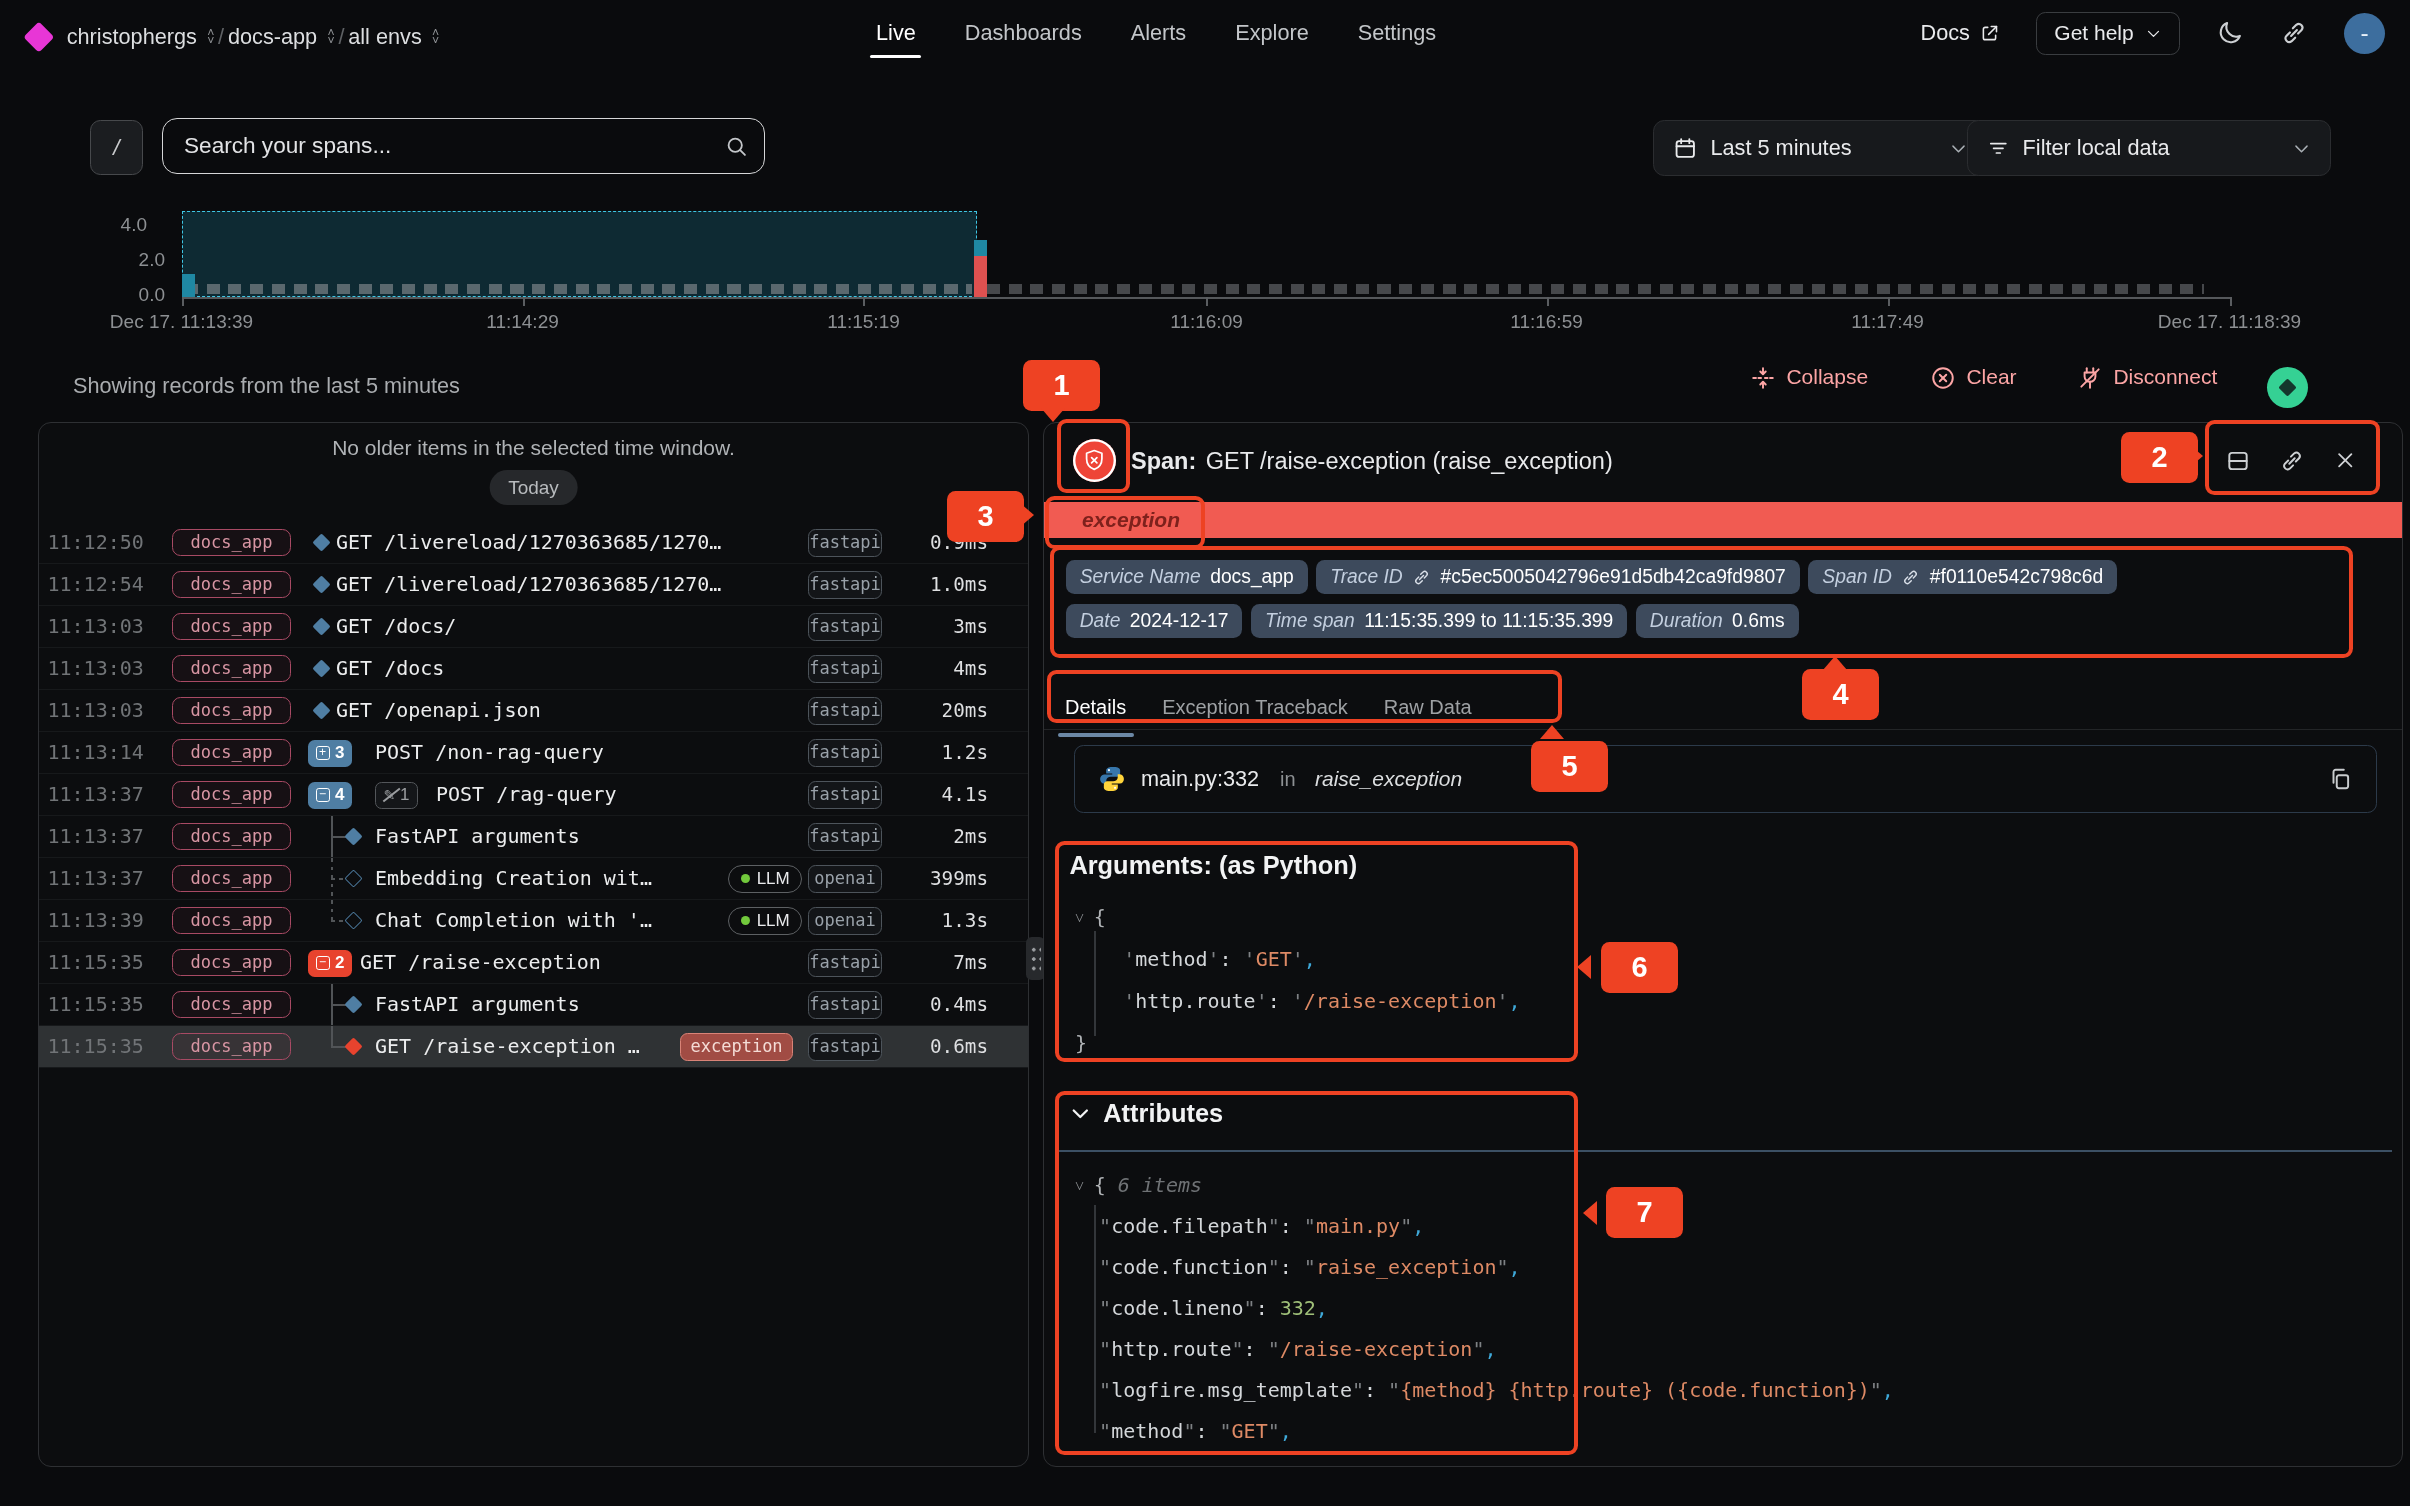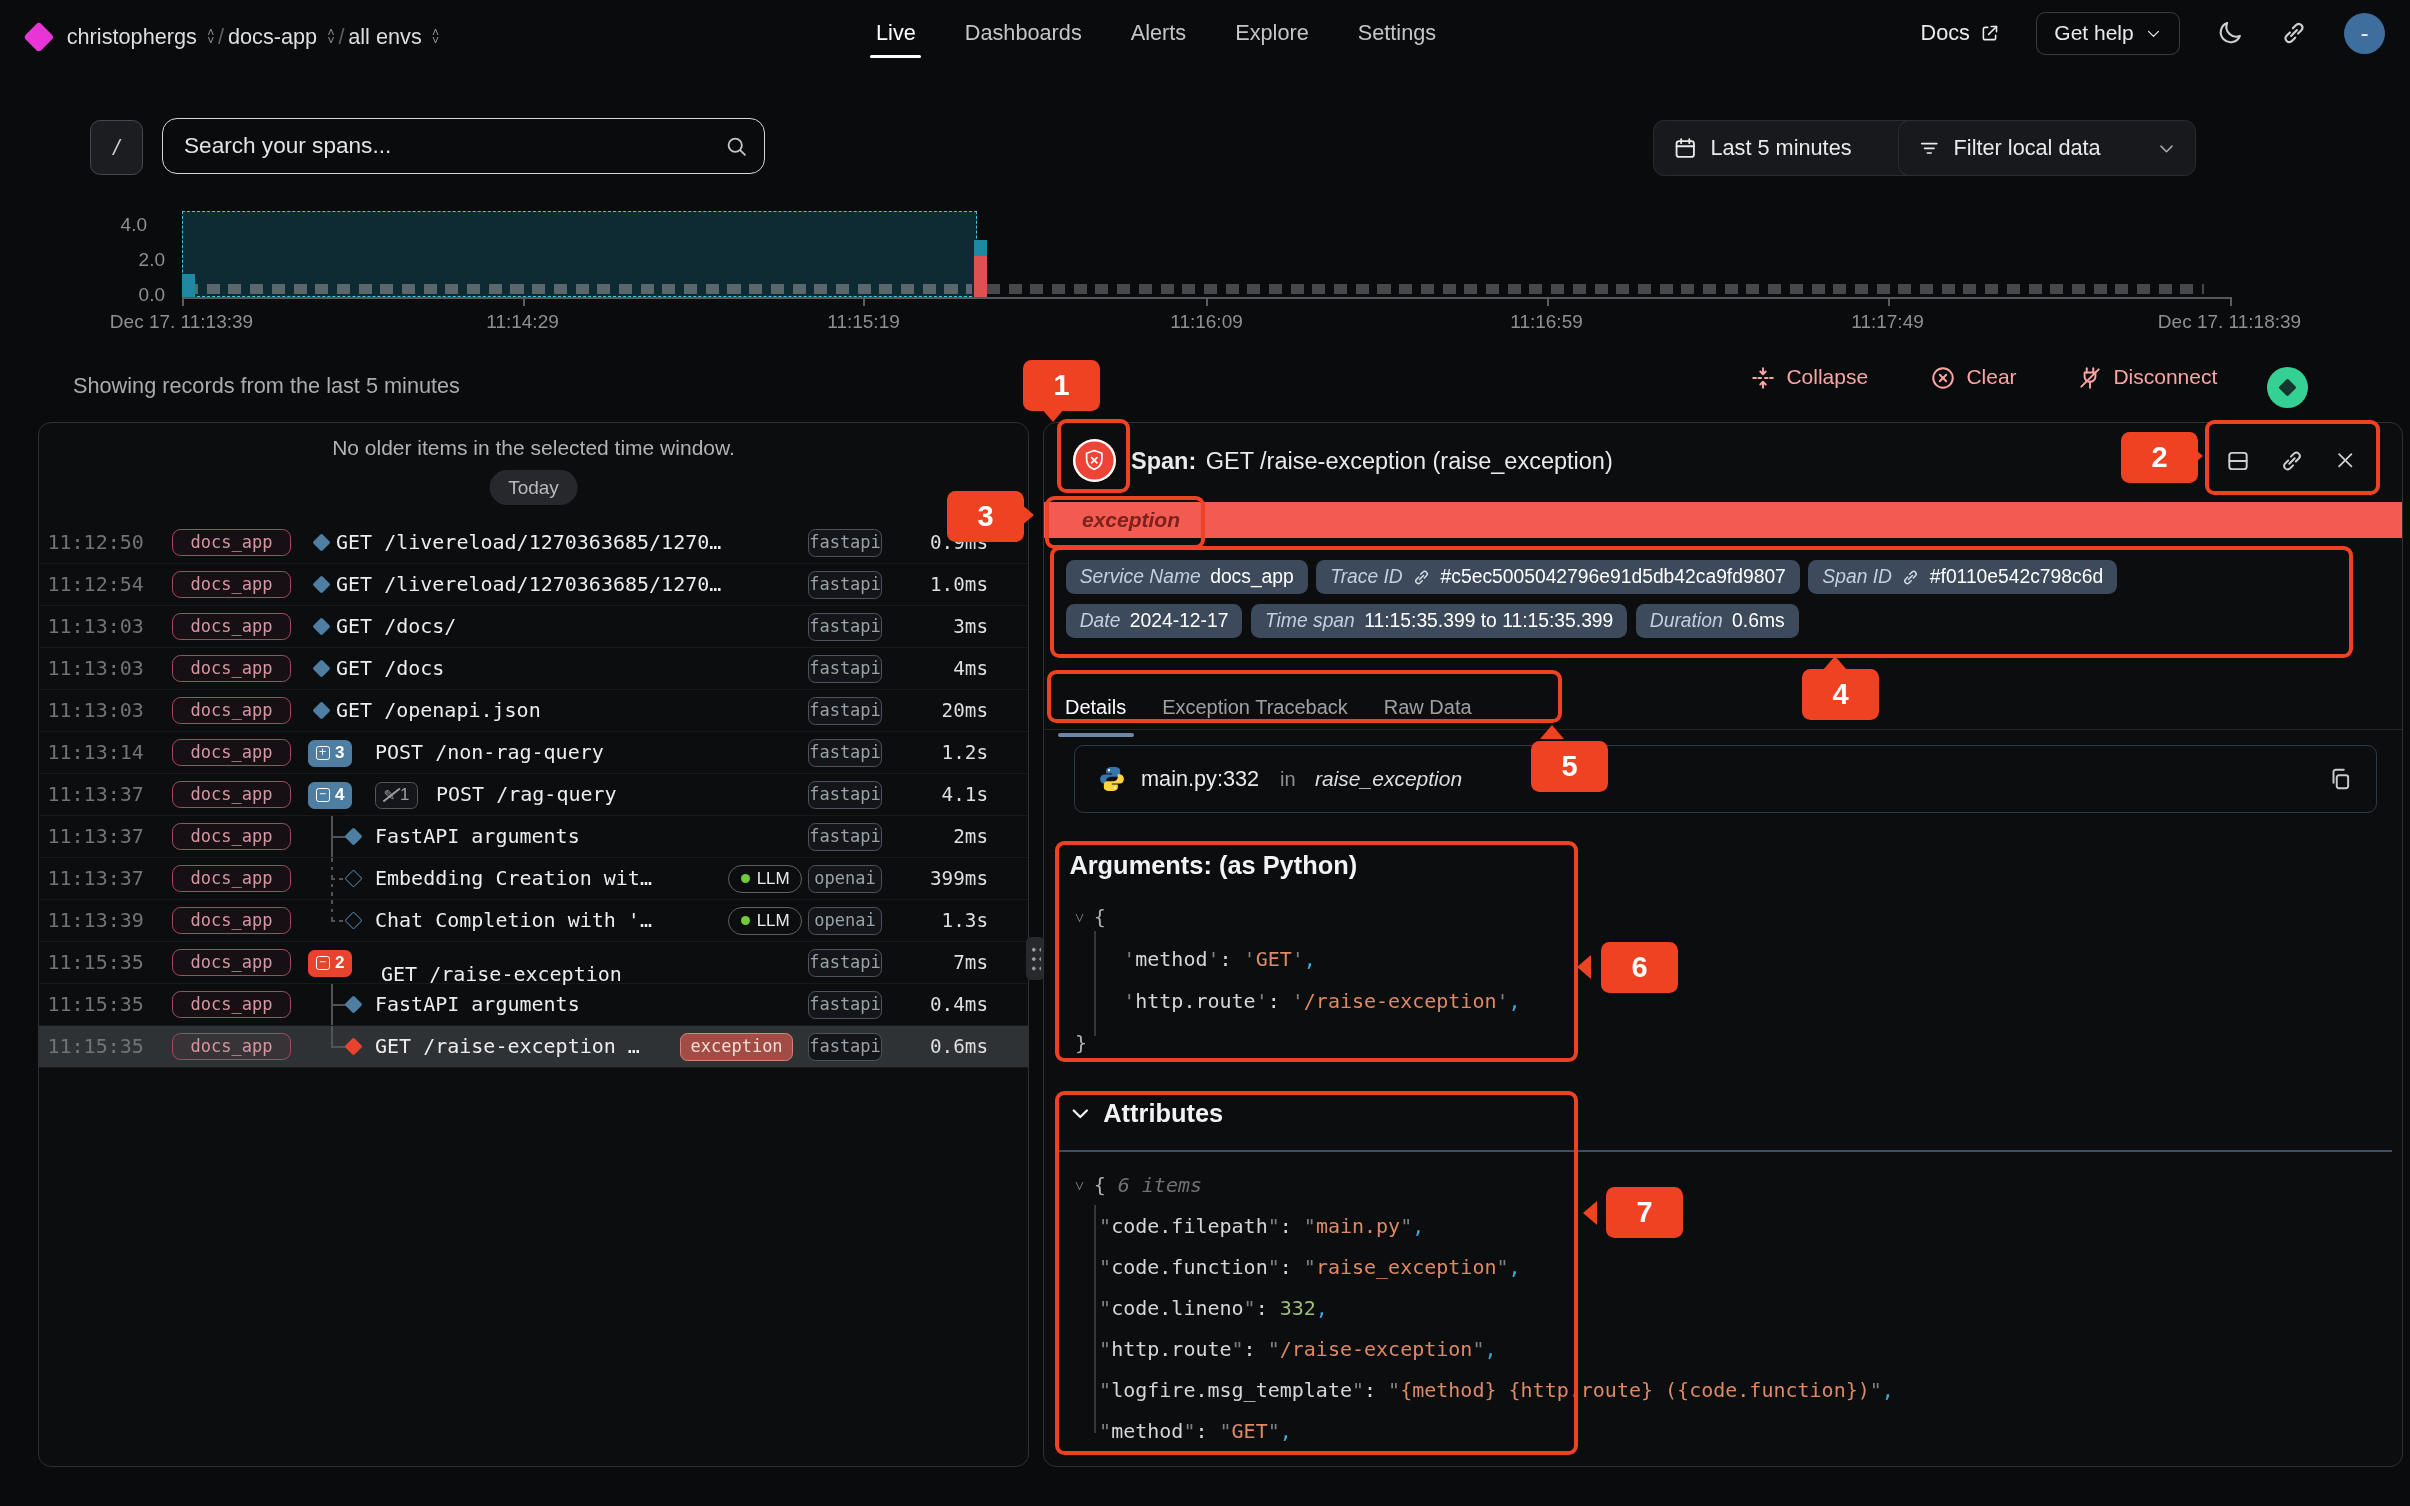--- a/index.html
+++ b/index.html
@@ -29,21 +29,21 @@
   #slash-kbd{position:absolute;left:90px;top:120px;width:51px;height:53px;border:1.9px solid #47494c;border-radius:10.4px;
      background:#1b1d20;color:#caccce;font-size:22.6px;display:flex;align-items:center;justify-content:center;font-style:italic}
   #searchwrap{position:absolute;left:162px;top:118px;width:603px;height:56px}
   #searchwrap input{width:100%;height:100%;box-sizing:border-box;background:transparent;border:1.9px solid #d6d7d8;border-radius:15px;
      color:#e9eaec;font-size:22.6px;padding:0 56px 0 21px;font-family:"Liberation Sans",sans-serif;outline:none}
   #searchwrap input::placeholder{color:#e2e3e5;opacity:1}
   #searchicon{position:absolute;right:17px;top:16px;color:#c3c6c9}
   .toolbtn{position:absolute;top:120px;height:56px;background:#17191c;border:0.9px solid #2b2d30;border-radius:11.3px;
      display:flex;align-items:center;gap:13px;padding:0 19px;box-sizing:border-box;font-size:21.7px;color:#e9eaec;cursor:pointer}
   #timebtn{left:1653px;width:335px}
-  #filterbtn{left:1898px;width:298px}
+  #filterbtn{left:1967px;width:364px}
   .toolbtn .chev{color:#aab0b5;margin-left:auto}
 
   
   #chart{position:absolute;left:0;top:0;width:2411px;height:377px}
   .ytick{position:absolute;width:56px;text-align:right;font-size:19px;color:#8d9093}
   .xtick-label{position:absolute;width:301px;text-align:center;font-size:19px;color:#8d9093}
   .xtick-mark{position:absolute;width:1.9px;height:9.4px;background:#5a5d60}
   .basestrip{position:absolute;top:284px;height:10.4px;background:repeating-linear-gradient(90deg,#46484b 0 13px,transparent 13px 21.7px)}
   .basestrip.sel{background:repeating-linear-gradient(90deg,#5a686e 0 13px,transparent 13px 21.7px)}
   .bar{position:absolute;width:13px}
@@ -428,21 +428,21 @@
         <div class="tagb mono">openai</div>
         <div class="dur mono">1.3s</div>
       </div>
       <div class="row">
         <div class="rt mono" style="left: 8.5px;">11:15:35</div>
         <div class="appb mono">docs_app</div>
         <div class="spanbadge red">
           <span class="sq">−</span>
           <span class="ct">2</span>
         </div>
-        <div class="rname mono" style="left: 342px; margin-top: 12px;">GET /raise-exception</div>
+        <div class="rname mono" style="left: 321px;">GET /raise-exception</div>
         <div class="tagb mono">fastapi</div>
         <div class="dur mono">7ms</div>
       </div>
       <div class="row">
         <div class="rt mono" style="left: 8.5px;">11:15:35</div>
         <div class="appb mono">docs_app</div>
         <div class="trunk" style="height: 41px;"></div>
         <div class="stub"></div>
         <div class="dm diamond-blue" style="left: 308px;"></div>
         <div class="rname mono" style="left: 336px;">FastAPI arguments</div>

